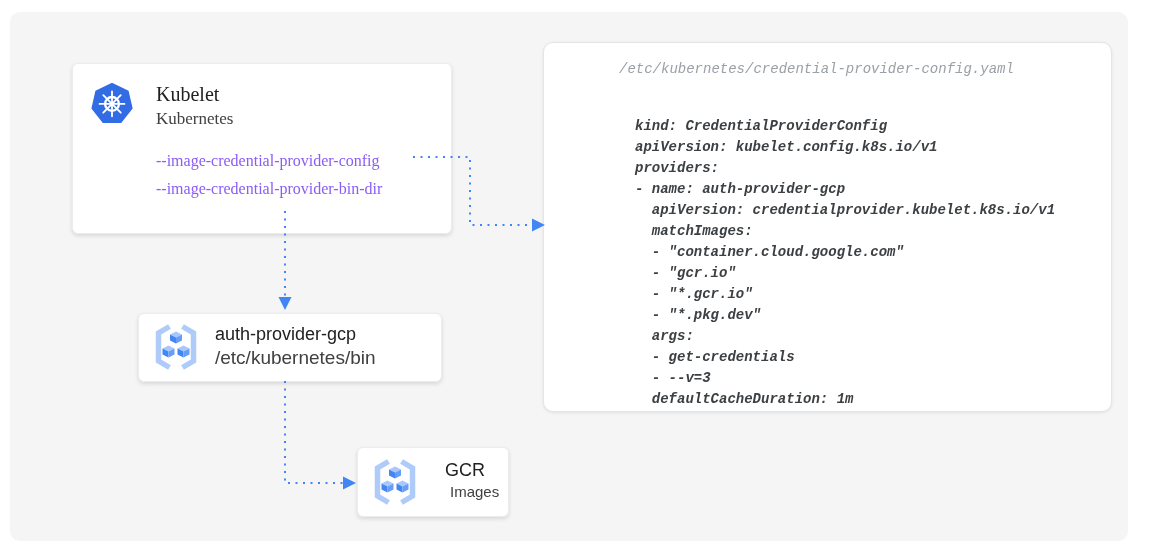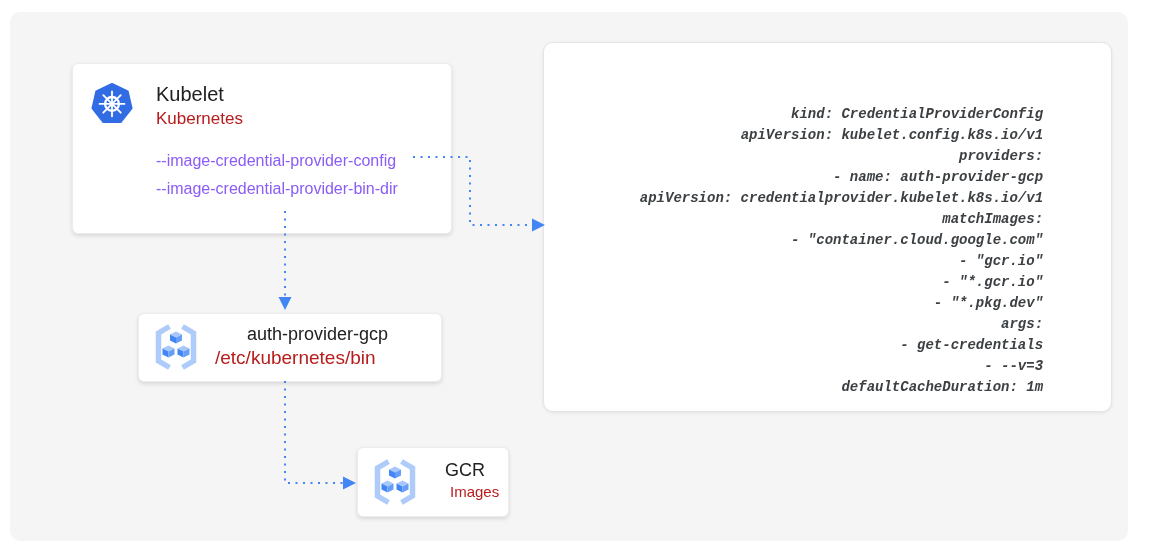--- a/index.html
+++ b/index.html
@@ -4,52 +4,52 @@
 <style>
   html,body{margin:0;padding:0;background:#ffffff;overflow:hidden;}
   body{width:1150px;height:556px;font-family:"Liberation Sans",sans-serif;
        -webkit-font-smoothing:antialiased;}
   .stage{position:relative;width:1150px;height:556px;}
   .bg{position:absolute;left:10px;top:12px;width:1118px;height:529px;
       background:#f5f5f6;border-radius:10px;}
   .card{position:absolute;background:#ffffff;border:1px solid #ececec;
         border-radius:6px;box-shadow:0 2px 4px rgba(0,0,0,0.12);}
   .card-title{position:absolute;color:#212121;white-space:nowrap;}
-  .card-sub{position:absolute;color:#b91c1c;white-space:nowrap;}
+  .card-sub{position:absolute;color:#404040;white-space:nowrap;}
 
   
-  .kubelet{left:72px;top:63px;width:378px;height:169px;}
+  .kubelet{left:72px;top:63px;width:378px;height:169px;font-family:Liberation Serif, serif;}
   .kubelet .icon{position:absolute;left:15px;top:16px;}
   .kubelet .card-title{left:83px;top:19px;font-size:20px;}
   .kubelet .card-sub{left:83px;top:45px;font-size:17px;}
   .flags{position:absolute;left:83px;top:83px;color:#8b5cf6;
          font-size:16px;line-height:28px;white-space:nowrap;}
 
   
   .auth{left:138px;top:313px;width:302px;height:67px;}
   .auth .icon{position:absolute;left:12px;top:8px;}
-  .auth .card-title{left:76px;top:10px;font-size:18px;margin-left:32px;}
+  .auth .card-title{left:76px;top:10px;font-size:18px;}
   .auth .card-sub{left:76px;top:33px;font-size:19px;}
 
   
   .gcrbox{left:357px;top:447px;width:150px;height:68px;}
   .gcrbox .icon{position:absolute;left:12px;top:9px;}
   .gcrbox .card-title{left:87px;top:12px;font-size:18px;}
   .gcrbox .card-sub{left:76px;top:35px;font-size:15px;margin-left:16px;}
 
   
   .code-panel{position:absolute;left:543px;top:42px;width:567px;height:368px;
       background:#ffffff;border:1px solid #e5e5e5;border-radius:10px;
       box-shadow:0 1px 3px rgba(60,64,67,0.10);}
   .code-header{position:absolute;left:75px;top:16px;
       font:italic 400 14px/21px "Liberation Mono",monospace;color:#9aa0a6;
       white-space:nowrap;}
-  .code-body{position:absolute;left:75px;top:57px;margin:4px;
+  .code-body{position:absolute;left:75px;top:57px;margin:16px;
       font:italic 700 14px/21px "Liberation Mono",monospace;color:#3c4043;
-      white-space:pre;text-align:right;}
+      white-space:pre;}
 
   .arrows{position:absolute;left:0;top:0;pointer-events:none;}
 </style>
 </head>
 <body>
 
 <div class="stage">
   <div class="bg"></div>
 
   <div class="card kubelet">
@@ -110,20 +110,21 @@
         <polygon points="65,47 77,53 65,59 53,53" fill="#a8c7fa"></polygon>
         <polygon points="53,53 65,59 65,71 53,65" fill="#4285f4"></polygon>
         <polygon points="77,53 65,59 65,71 77,65" fill="#669df6"></polygon>
       </g>
     </svg>
     <div class="card-title">GCR</div>
     <div class="card-sub">Images</div>
   </div>
 
   <div class="code-panel">
+    <div class="code-header">/etc/kubernetes/credential-provider-config.yaml</div>
     <pre class="code-body">kind: CredentialProviderConfig
 apiVersion: kubelet.config.k8s.io/v1
 providers:
 - name: auth-provider-gcp
   apiVersion: credentialprovider.kubelet.k8s.io/v1
   matchImages:
   - "container.cloud.google.com"
   - "gcr.io"
   - "*.gcr.io"
   - "*.pkg.dev"

